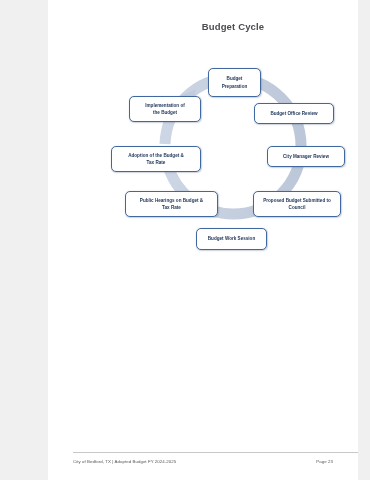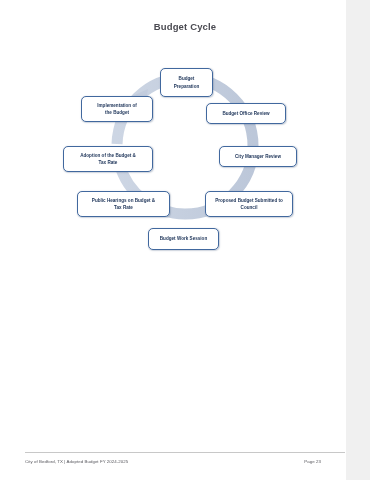--- a/index.html
+++ b/index.html
@@ -9,25 +9,26 @@
   }
   body {
     width: 370px;
     height: 480px;
     overflow: hidden;
     font-family: "Liberation Sans", sans-serif;
   }
 
   #page {
     position: relative;
-    width: 346px;
+    width: 310px;
     height: 480px;
     background: #ffffff;
     box-sizing: border-box;
     overflow: hidden;
+    margin-left: 48px;
   }
 
   #page-title {
     position: absolute;
     top: 21px;
     left: 0;
     width: 370px;
     text-align: center;
     font-size: 9.5px;
     font-weight: bold;

